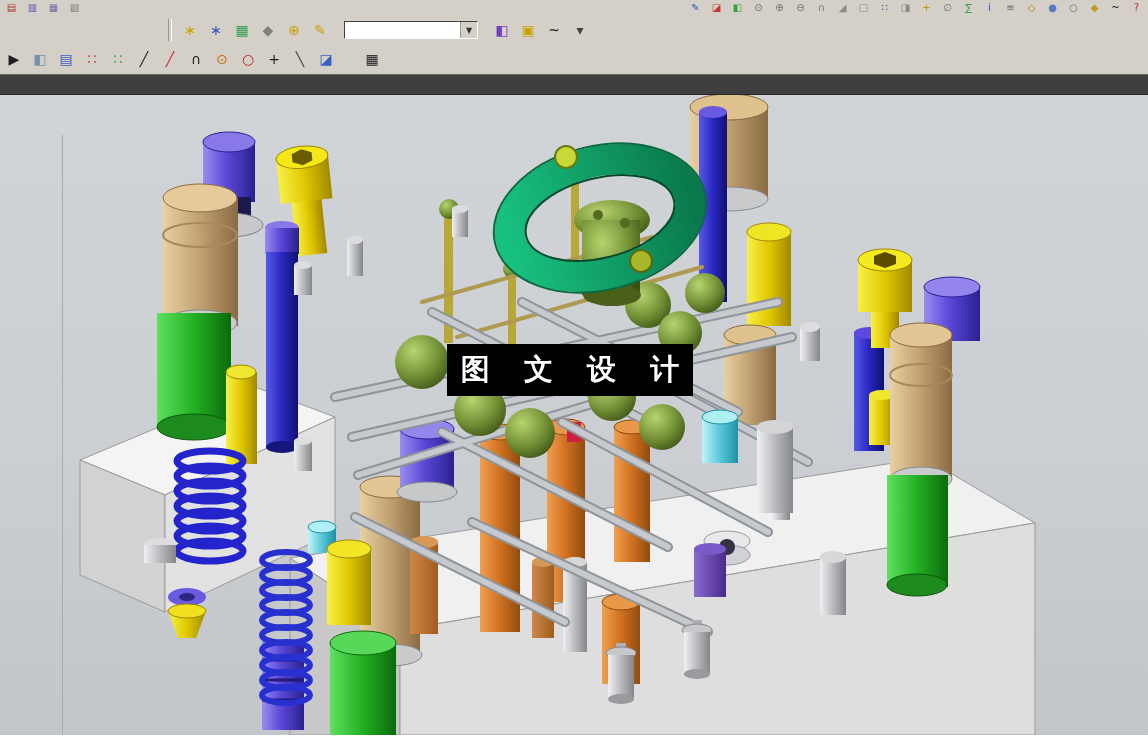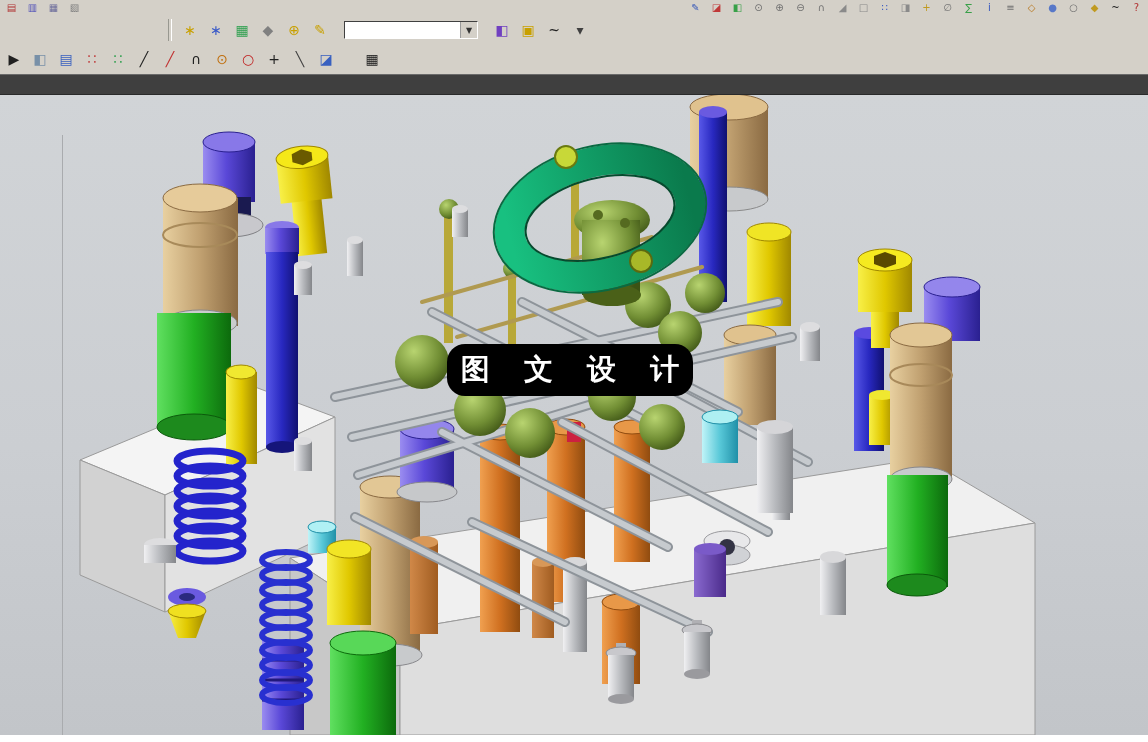--- a/index.html
+++ b/index.html
@@ -47,21 +47,21 @@
     background:linear-gradient(180deg,#d1d4d7 0%,#cbced2 55%,#c2c5c9 100%);
     overflow:hidden;
   }
   .viewport svg{position:absolute;left:0;top:0;display:block}
   .edge-line{position:absolute;left:62px;top:40px;width:1px;height:600px;background:#a9abae}
   .banner{
     position:absolute;left:447px;top:249px;width:246px;height:52px;
     background:#000;color:#fff;
     display:flex;align-items:center;justify-content:center;
     font-size:29px;font-weight:bold;letter-spacing:12px;text-indent:12px;
-    font-family:"DejaVu Sans",sans-serif;white-space:nowrap;border-radius:18px;
+    font-family:"DejaVu Sans",sans-serif;white-space:nowrap;
   }
   .bottom-strip{height:7px;background:#ffffff}
 </style>
 </head>
 <body>
 
 <div class="toolbar-row row1">
   <div class="grp">
       <span class="tbi" style="color: rgb(176, 48, 48);">▤</span>
       <span class="tbi" style="color: rgb(80, 80, 184);">▥</span>

